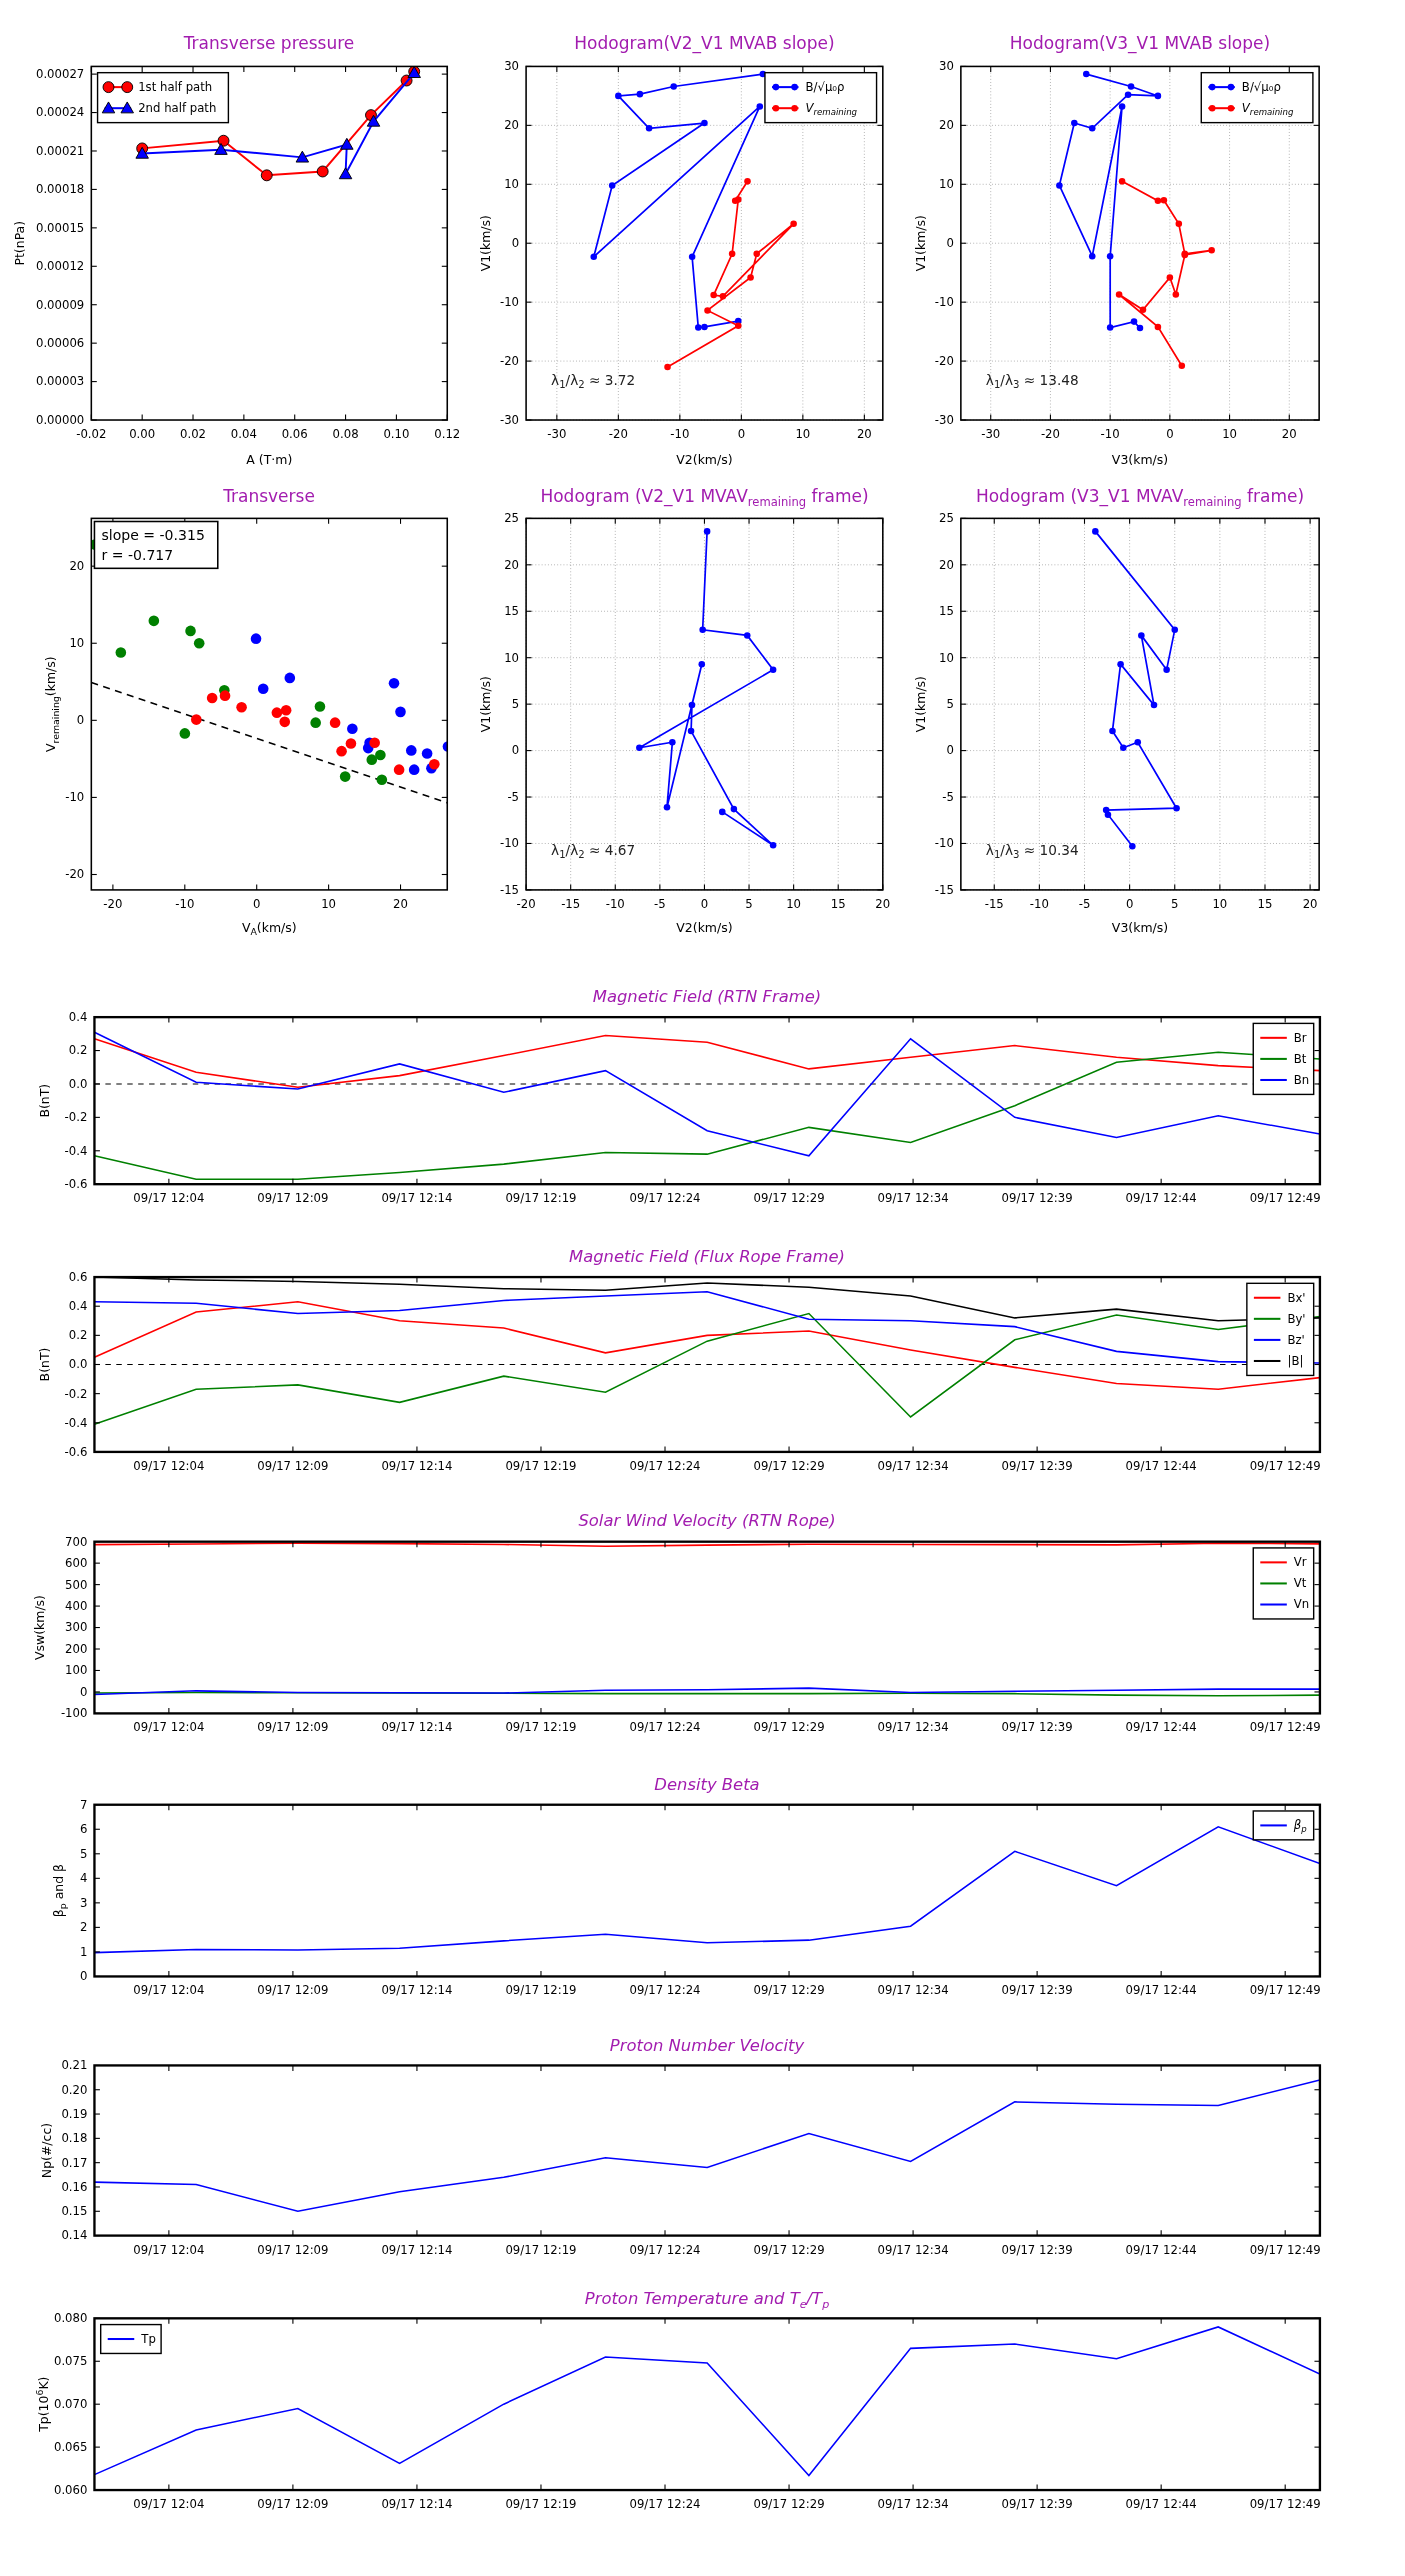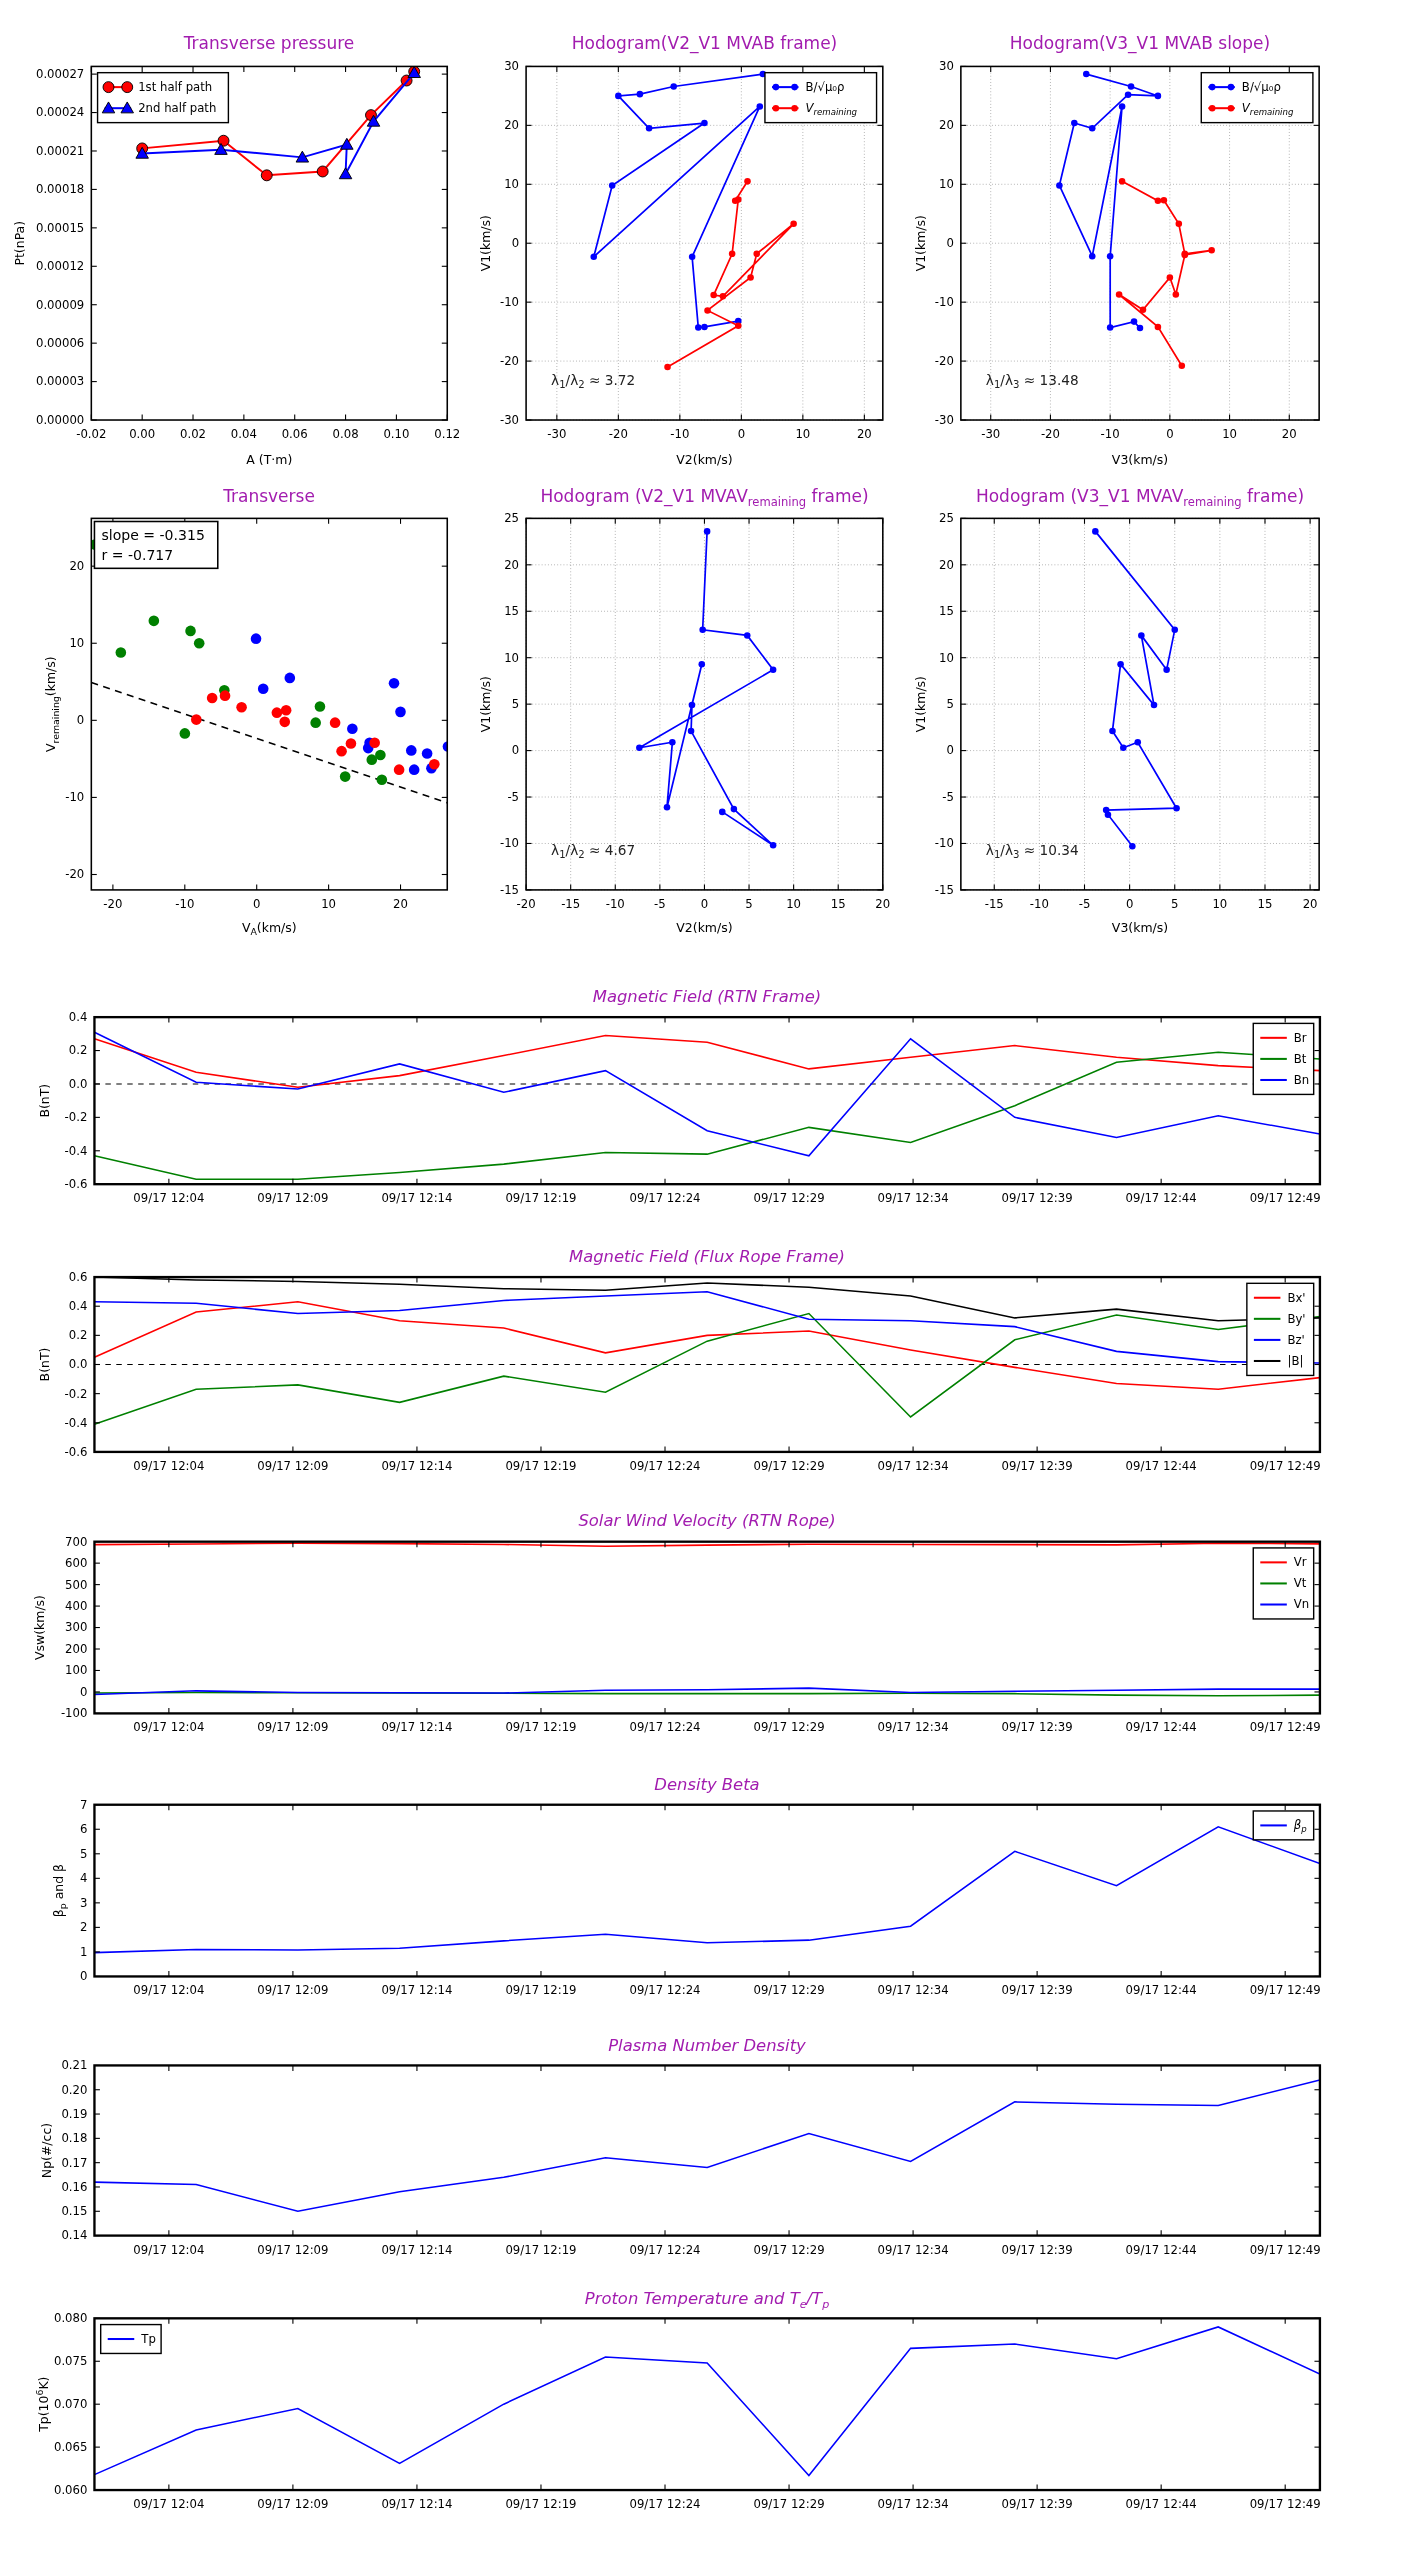--- a/index.html
+++ b/index.html
@@ -999,25 +999,25 @@
         <text x="61" y="3080" text-anchor="middle" font-size="16" fill="#000" transform="rotate(-90 61 3080)"><tspan>Tp(10</tspan><tspan dy="-6" font-size="12px">6</tspan><tspan dy="6">K)</tspan></text>
         <g>
           <rect x="129" y="2978" width="77.4" height="37" fill="#fff" stroke="#000" stroke-width="1.8"></rect>
           <line x1="138" y1="2996.5" x2="172" y2="2996.5" stroke="#0000ff" stroke-width="2.6"></line>
           <text x="181" y="3001.5" font-size="15" fill="#000"><tspan>Tp</tspan></text>
         </g>
       </g>
     </svg>
 
   <div class="ptitle" style="left:91px;top:33px;width:356px">Transverse pressure</div>
-  <div class="ptitle" style="left:526px;top:33px;width:357px">Hodogram(V2_V1 MVAB frame)</div>
+  <div class="ptitle" style="left:526px;top:33px;width:357px">Hodogram(V2_V1 MVAB slope)</div>
   <div class="ptitle" style="left:961px;top:33px;width:358px">Hodogram(V3_V1 MVAB slope)</div>
   <div class="ptitle" style="left:91px;top:486px;width:356px">Transverse</div>
   <div class="ptitle" style="left:526px;top:486px;width:357px">Hodogram (V2_V1 MVAV<sub>remaining</sub> frame)</div>
   <div class="ptitle" style="left:961px;top:486px;width:358px">Hodogram (V3_V1 MVAV<sub>remaining</sub> frame)</div>
   <div class="ptitle ts" style="left:94px;top:987px;width:1226px">Magnetic Field (RTN Frame)</div>
   <div class="ptitle ts" style="left:94px;top:1247px;width:1226px">Magnetic Field (Flux Rope Frame)</div>
   <div class="ptitle ts" style="left:94px;top:1511px;width:1226px">Solar Wind Velocity (RTN Rope)</div>
   <div class="ptitle ts" style="left:94px;top:1775px;width:1226px">Density Beta</div>
-  <div class="ptitle ts" style="left:94px;top:2036px;width:1226px">Plasma Number Density</div>
+  <div class="ptitle ts" style="left:94px;top:2036px;width:1226px">Proton Number Velocity</div>
   <div class="ptitle ts" style="left:94px;top:2289px;width:1226px">Proton Temperature and T<sub>e</sub>/T<sub>p</sub></div>
 </div>
 
 
 </body></html>

